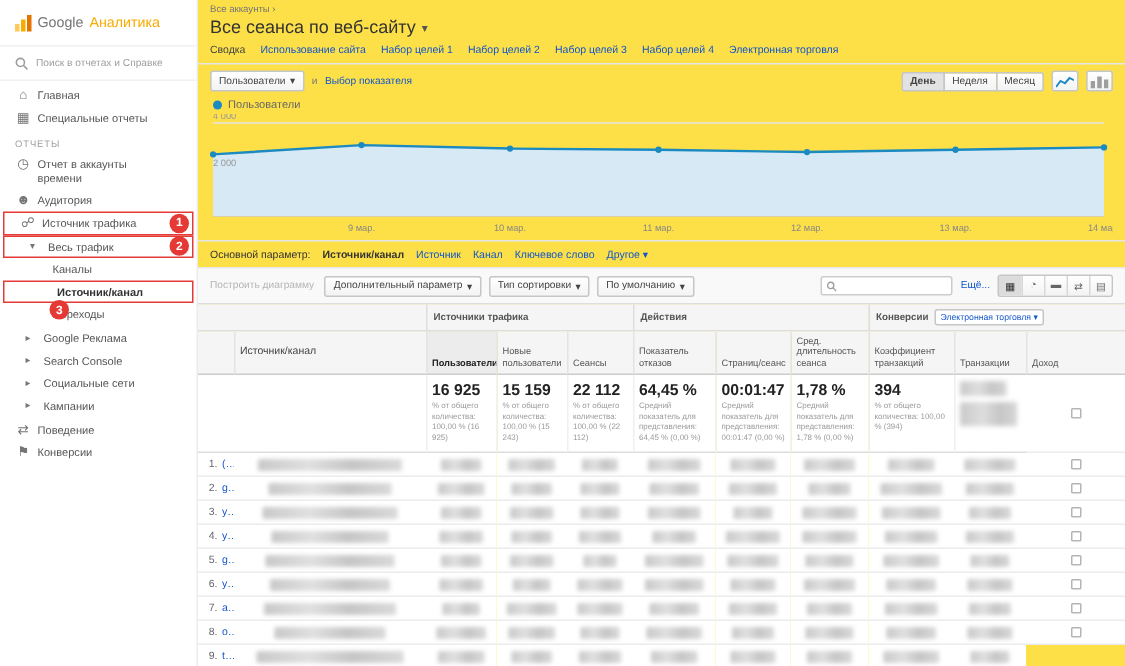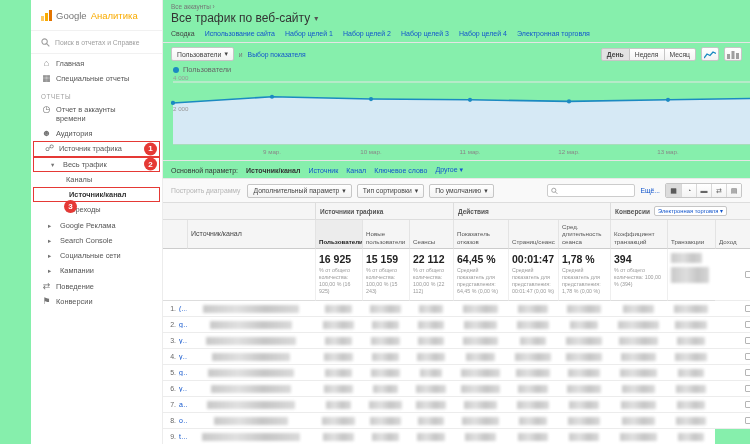--- a/index.html
+++ b/index.html
@@ -1,17 +1,17 @@
 <!DOCTYPE html>
 <html><head>
 <meta charset="utf-8">
 <style>
   html,body{margin:0;padding:0;background:#fff;}
   *{box-sizing:border-box;}
-  .app{width:750px;height:444px;position:relative;display:flex;font-family:"Liberation Sans",sans-serif;background:#86efac;overflow:hidden;outline:1px solid #d0d0d0;padding-left:31px;}
+  .app{width:750px;height:444px;position:relative;display:flex;font-family:"Liberation Sans",sans-serif;background:#fde047;overflow:hidden;outline:1px solid #d0d0d0;}
   
   .sidebar{flex:0 0 132px;width:132px;border-right:1px solid #ececec;display:flex;flex-direction:column;background:#fff;}
   .logo-row{height:30px;display:flex;align-items:center;gap:4px;padding-left:10px;flex:0 0 30px;}
   .logo-mark{display:inline-flex;align-items:flex-end;gap:1px;height:12px;}
   .logo-mark i{display:block;width:3px;background:#f9ab00;}
   .logo-mark i:nth-child(1){height:5px;background:#ffc85c;}
   .logo-mark i:nth-child(2){height:8px;background:#f9ab00;}
   .logo-mark i:nth-child(3){height:11px;background:#e37400;}
   .logo-google{font-size:9.5px;color:#757575;}
   .logo-product{font-size:9.5px;color:#f9ab00;}
@@ -172,21 +172,21 @@
         <div class="nav-item lvl0">
           <span class="nav-icon">⚑</span>
           <span class="nav-label">Конверсии</span>
         </div>
       </nav>
   </aside>
 
   <main class="main">
     <div class="breadcrumb">Все аккаунты ›</div>
     <div class="page-title-row">
-      <span class="page-title">Все трафик по веб-сайту</span>
+      <span class="page-title">Все сеанса по веб-сайту</span>
       <span class="title-caret">▾</span>
     </div>
     <div class="tabs" id="tabs">
         <span class="tab active">Сводка</span>
         <span class="tab">Использование сайта</span>
         <span class="tab">Набор целей 1</span>
         <span class="tab">Набор целей 2</span>
         <span class="tab">Набор целей 3</span>
         <span class="tab">Набор целей 4</span>
         <span class="tab">Электронная торговля</span>

